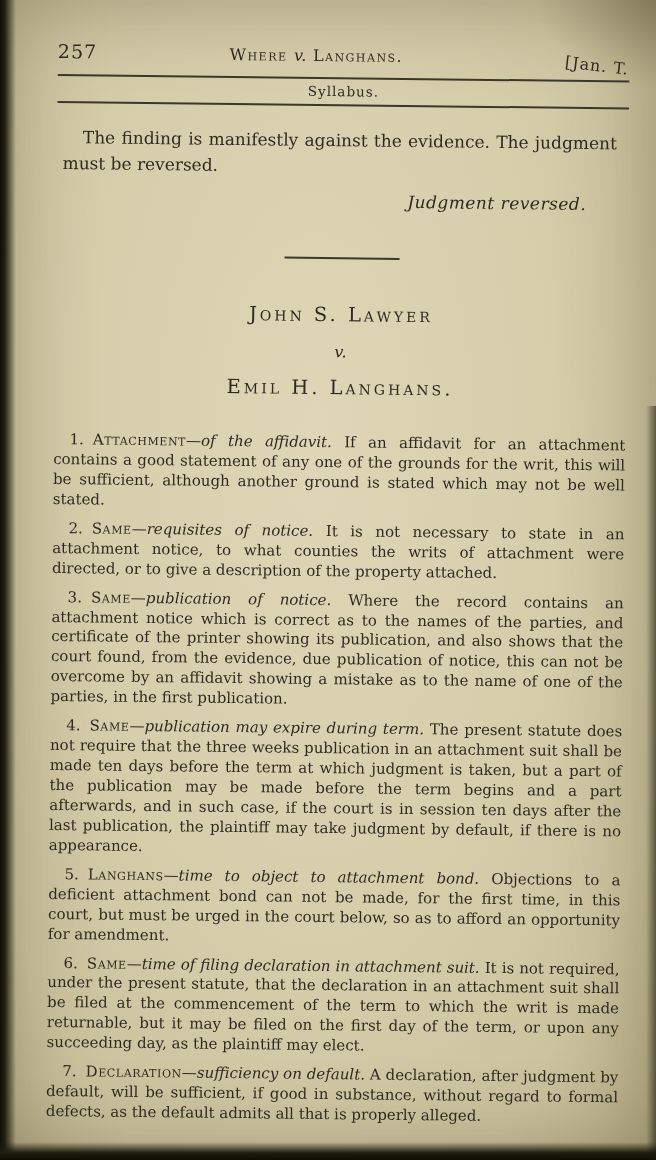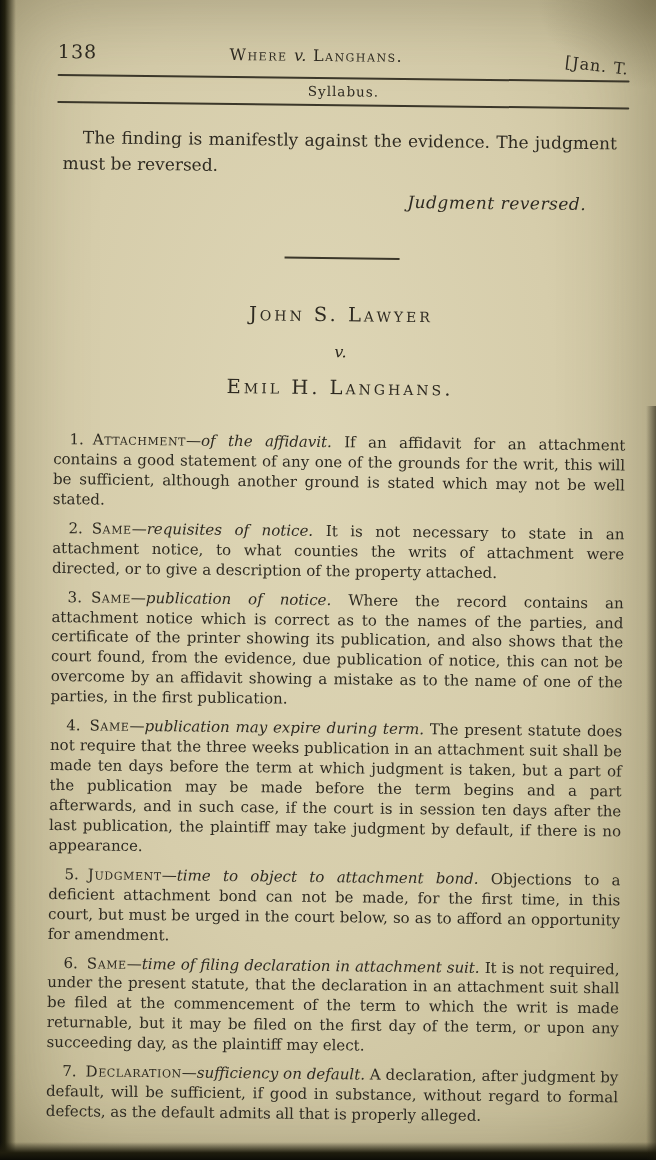--- a/index.html
+++ b/index.html
@@ -148,21 +148,21 @@
 </style>
 </head>
 <body>
 
 <div class="page">
   <div class="edge-topright"></div>
 
   <div class="content">
 
     <div class="runhead">
-      <span class="pagenum">138</span>
+      <span class="pagenum">257</span>
       <span class="runtitle"><span>Where</span> <span class="vs">v.</span> <span>Langhans.</span></span>
       <span class="termlabel">[Jan. T.</span>
     </div>
 
     <div class="rule rule-top"></div>
     <div class="syllabus-label">Syllabus.</div>
     <div class="rule"></div>
 
     <p class="closing">The finding is manifestly against the evidence. The judgment must be reversed.</p>
     <div class="disposition">Judgment reversed.</div>
@@ -178,21 +178,21 @@
     <div class="headnotes">
 
       <p class="headnote"><span class="hn-num">1.</span><span class="hn-term">Attachment</span><span class="hn-sub">—of the affidavit.</span> <span class="hn-text">If an affidavit for an attachment contains a good statement of any one of the grounds for the writ, this will be sufficient, although another ground is stated which may not be well stated.</span></p>
 
       <p class="headnote"><span class="hn-num">2.</span><span class="hn-term">Same</span><span class="hn-sub">—requisites of notice.</span> <span class="hn-text">It is not necessary to state in an attachment notice, to what counties the writs of attachment were directed, or to give a description of the property attached.</span></p>
 
       <p class="headnote"><span class="hn-num">3.</span><span class="hn-term">Same</span><span class="hn-sub">—publication of notice.</span> <span class="hn-text">Where the record contains an attachment notice which is correct as to the names of the parties, and certificate of the printer showing its publication, and also shows that the court found, from the evidence, due publication of notice, this can not be overcome by an affidavit showing a mistake as to the name of one of the parties, in the first publication.</span></p>
 
       <p class="headnote"><span class="hn-num">4.</span><span class="hn-term">Same</span><span class="hn-sub">—publication may expire during term.</span> <span class="hn-text">The present statute does not require that the three weeks publication in an attachment suit shall be made ten days before the term at which judgment is taken, but a part of the publication may be made before the term begins and a part afterwards, and in such case, if the court is in session ten days after the last publication, the plaintiff may take judgment by default, if there is no appearance.</span></p>
 
-      <p class="headnote"><span class="hn-num">5.</span><span class="hn-term">Judgment</span><span class="hn-sub">—time to object to attachment bond.</span> <span class="hn-text">Objections to a deficient attachment bond can not be made, for the first time, in this court, but must be urged in the court below, so as to afford an opportunity for amendment.</span></p>
+      <p class="headnote"><span class="hn-num">5.</span><span class="hn-term">Langhans</span><span class="hn-sub">—time to object to attachment bond.</span> <span class="hn-text">Objections to a deficient attachment bond can not be made, for the first time, in this court, but must be urged in the court below, so as to afford an opportunity for amendment.</span></p>
 
       <p class="headnote"><span class="hn-num">6.</span><span class="hn-term">Same</span><span class="hn-sub">—time of filing declaration in attachment suit.</span> <span class="hn-text">It is not required, under the present statute, that the declaration in an attachment suit shall be filed at the commencement of the term to which the writ is made returnable, but it may be filed on the first day of the term, or upon any succeeding day, as the plaintiff may elect.</span></p>
 
       <p class="headnote"><span class="hn-num">7.</span><span class="hn-term">Declaration</span><span class="hn-sub">—sufficiency on default.</span> <span class="hn-text">A declaration, after judgment by default, will be sufficient, if good in substance, without regard to formal defects, as the default admits all that is properly alleged.</span></p>
 
     </div>
   </div>
 
   <div class="edge-left"></div>
   <div class="edge-bottom"></div>

